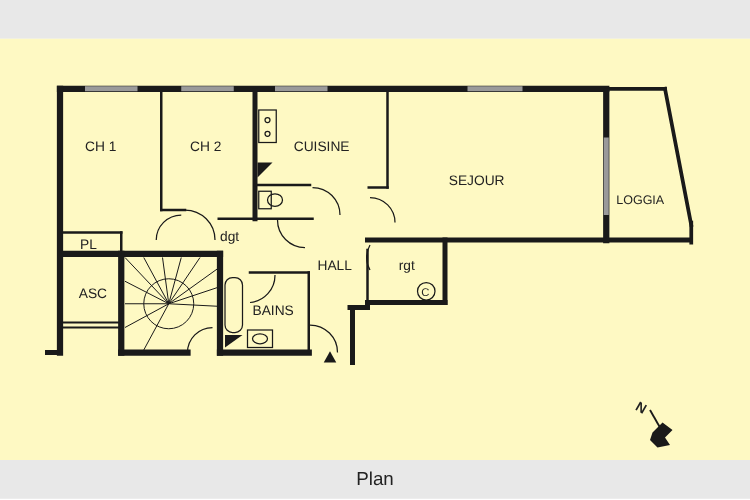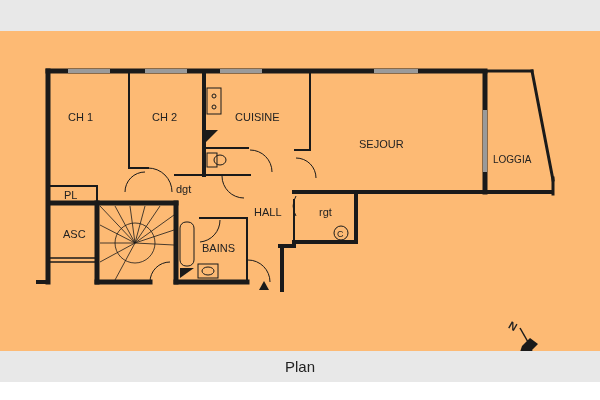--- a/index.html
+++ b/index.html
@@ -1,19 +1,19 @@
 <!DOCTYPE html>
 <html><head>
 <meta charset="utf-8">
 <style>
   html,body{margin:0;padding:0;}
   body{width:600px;height:400px;position:relative;background:#fff;overflow:hidden;font-family:"Liberation Sans",sans-serif;}
   .topbar{position:absolute;left:0;top:0;width:600px;height:31px;background:#e8e8e8;}
-  .plan{position:absolute;left:0;top:31px;width:600px;height:338px;background:#fdba74;}
-  .caption{position:absolute;left:0;top:351px;width:600px;height:31px;background:#e8e8e8;display:flex;align-items:center;justify-content:center;font-size:15px;color:#222;}
+  .plan{position:absolute;left:0;top:31px;width:600px;height:338px;background:#fef9c3;}
+  .caption{position:absolute;left:0;top:368px;width:600px;height:31px;background:#e8e8e8;display:flex;align-items:center;justify-content:center;font-size:15px;color:#222;}
   svg text{font-family:"Liberation Sans",sans-serif;fill:#222;}
 </style>
 </head>
 <body>
 
 <div class="topbar"></div>
 
 <div class="plan">
 <svg width="600" height="338" viewBox="0 31 600 338">
   <g stroke="#1a1a1a" fill="none" stroke-linecap="square">

